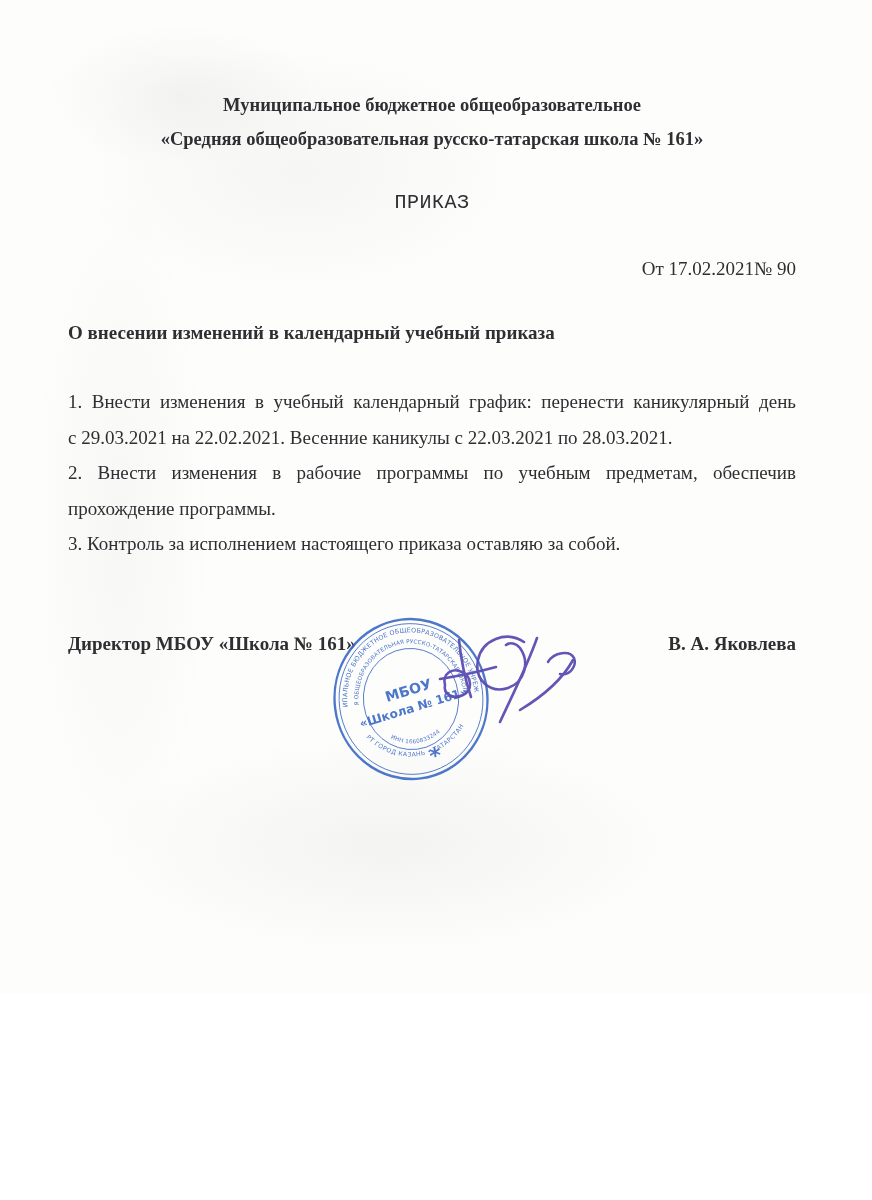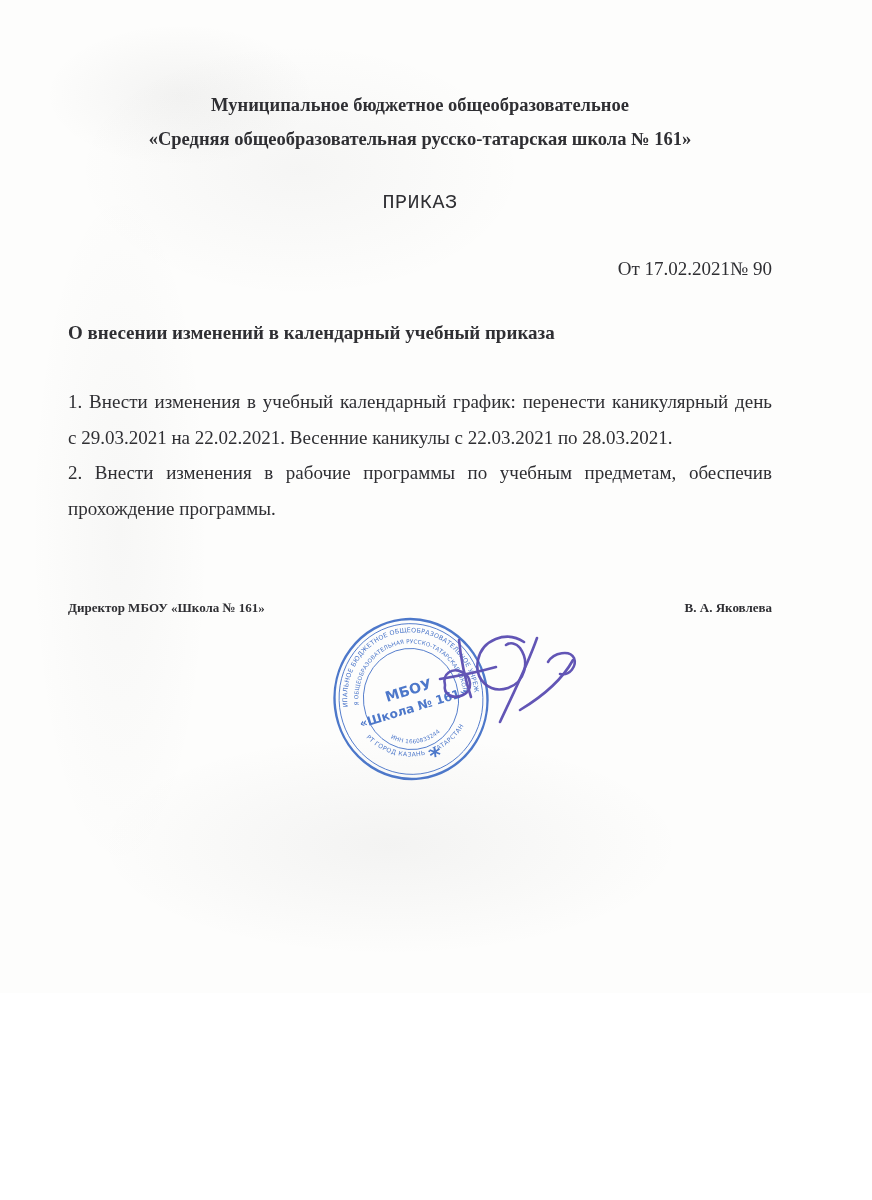--- a/index.html
+++ b/index.html
@@ -9,33 +9,33 @@
   .page{
     position:relative; width:872px; height:993px; box-sizing:border-box;
     background:
       radial-gradient(closest-side at 180px 95px, rgba(60,60,60,0.05), transparent 75%),
       radial-gradient(closest-side at 300px 170px, rgba(60,60,60,0.04), transparent 75%),
       radial-gradient(closest-side at 390px 845px, rgba(60,60,60,0.05), transparent 75%),
       radial-gradient(closest-side at 120px 530px, rgba(60,60,60,0.03), transparent 75%),
       var(--paper);
     color:var(--text);
     font-family:"Liberation Serif", serif;
-    padding:88px 100px 0 68px;
+    padding:88px 76px 0 68px;
     overflow:hidden;
   }
   .header-line{ text-align:center; font-weight:bold; font-size:18.5px; line-height:34px; }
   .doc-title{ text-align:center; font-size:20px; line-height:26px; margin-top:34px; letter-spacing:0.5px;font-family:Liberation Mono, monospace; }
   .meta-row{ display:flex; justify-content:flex-end; margin-top:40px; font-size:19px; line-height:26px; }
   .subject{ margin-top:38px; font-weight:bold; font-size:19px; line-height:26px; }
   .order-body{ margin-top:38px; font-size:19px; }
   .body-line{ line-height:35.5px; white-space:normal; }
   .body-line.j{ text-align:justify; text-align-last:justify;font-family:Liberation Serif, serif; }
   .sig-row{
     margin-top:68px; display:flex; justify-content:space-between;
-    font-weight:bold; font-size:13px; line-height:27px; position:relative; z-index:1;
+    font-weight:bold; font-size:19px; line-height:27px; position:relative; z-index:1;
   }
   .stamp-svg{
     position:absolute; left:330px; top:616px; width:162px; height:166px;
     transform:rotate(-7deg); z-index:2; opacity:0.92;
   }
   .ink-svg{
     position:absolute; left:430px; top:610px; width:220px; height:142px; z-index:3; opacity:0.95;
   }
 </style>
 </head>
@@ -55,20 +55,21 @@
     <span>№ 90</span>
   </div>
 
   <div class="subject">О внесении изменений в календарный учебный приказа</div>
 
   <div class="order-body">
       <div class="body-line j">1. Внести изменения в учебный календарный график: перенести каникулярный день</div>
       <div class="body-line">с 29.03.2021 на 22.02.2021. Весенние каникулы с 22.03.2021 по 28.03.2021.</div>
       <div class="body-line j">2. Внести изменения в рабочие программы по учебным предметам, обеспечив</div>
       <div class="body-line">прохождение программы.</div>
+      <div class="body-line">3. Контроль за исполнением настоящего приказа оставляю за собой.</div>
     </div>
 
   <div class="sig-row">
     <span>Директор МБОУ «Школа № 161»</span>
     <span>В. А. Яковлева</span>
   </div>
 
   <svg class="stamp-svg" viewBox="0 0 160 164" xmlns="http://www.w3.org/2000/svg">
     <defs>
       <path id="arcA" d="M 17,82 A 63,66 0 0 1 143,82"></path>

